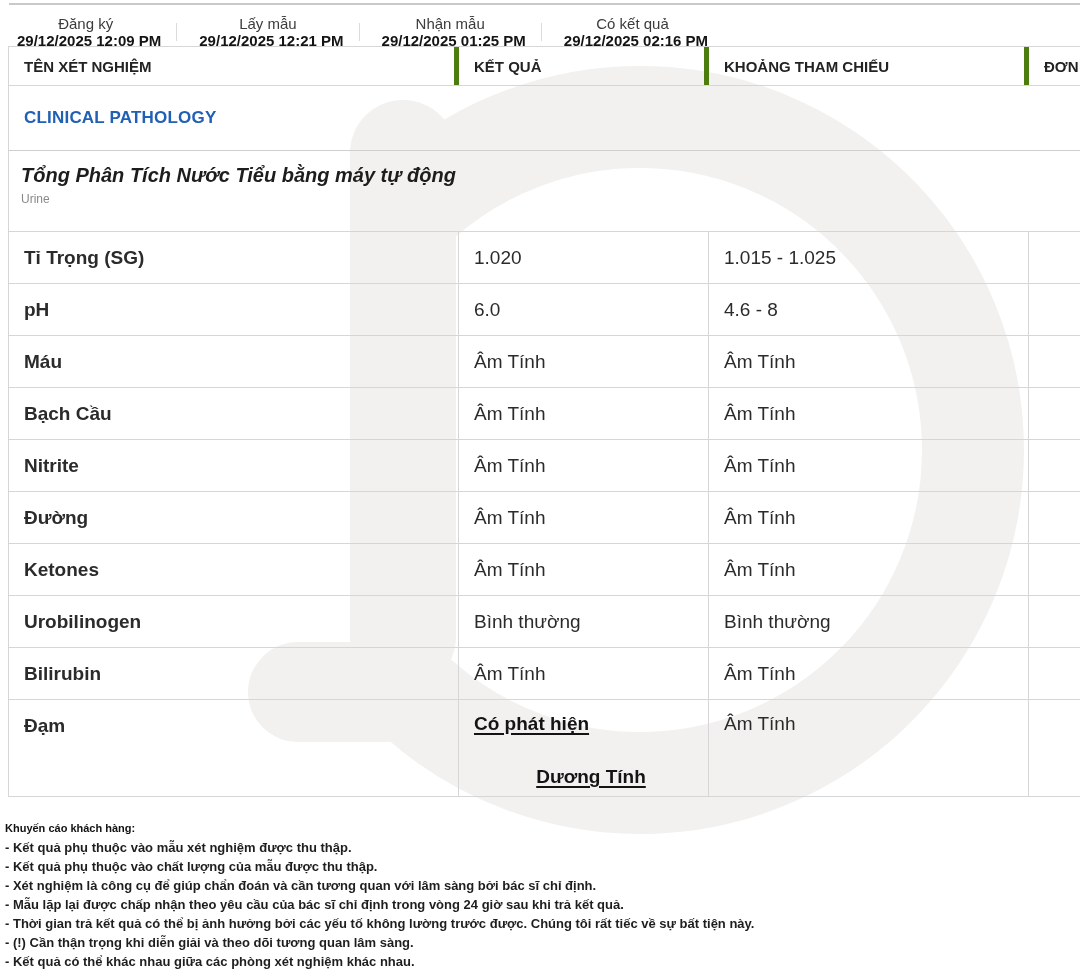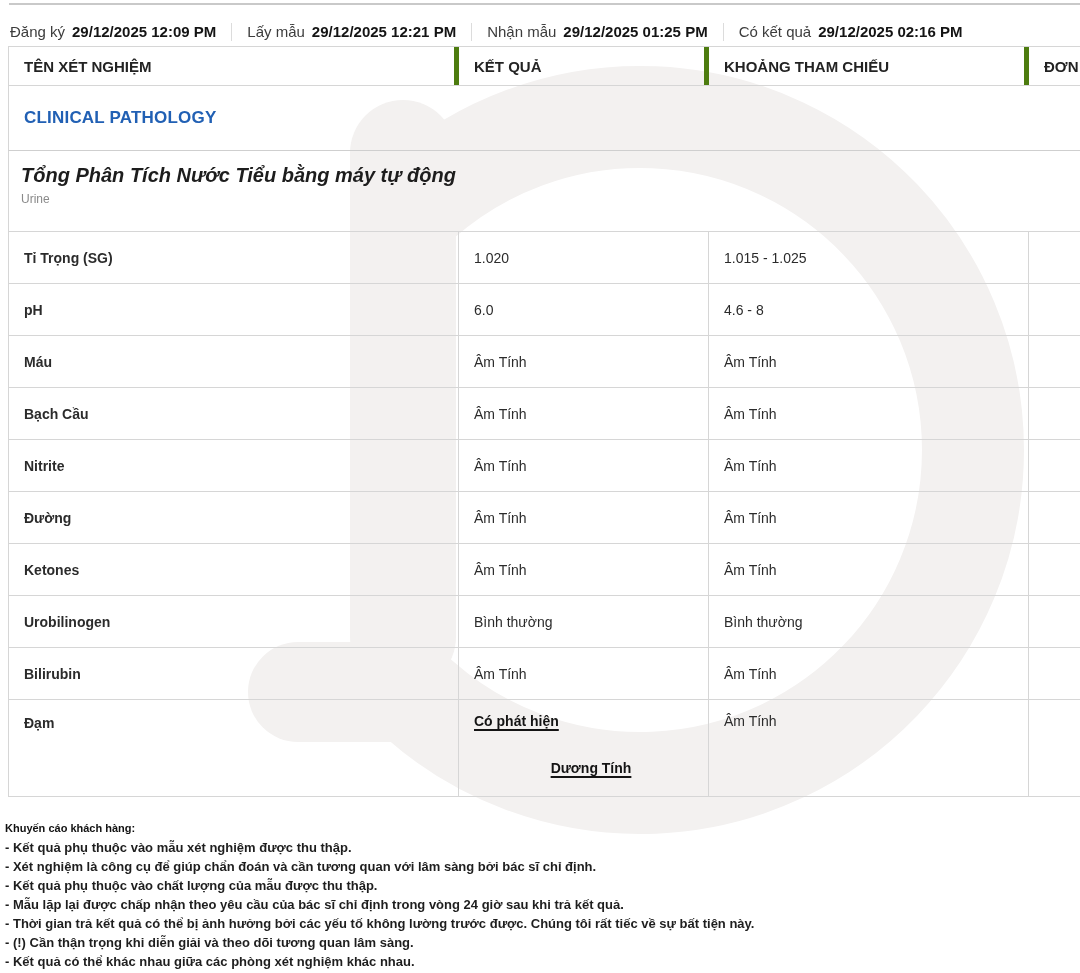--- a/index.html
+++ b/index.html
@@ -25,21 +25,21 @@
   }
 
   
   .meta-bar {
     display:flex; align-items:center;
     padding:17px 0 0 10px;
     height:46px;
     font-size:15px;
     white-space:nowrap;
   }
-  .meta-item { display:flex; align-items:center; }
+  .meta-item { display:flex; align-items:center;flex-direction:column; }
   .meta-label { color:#3c3c3c; font-weight:400; }
   .meta-value { color:#141414; font-weight:700; margin-left:7px; }
   .meta-sep { width:1px; height:18px; background:#dcdcdc; margin:0 15px; }
 
   
   .table-wrap { margin-left:8px; width:1250px; }
 
   .grid-header {
     display:grid;
     grid-template-columns:450px 250px 320px 230px;
@@ -74,21 +74,21 @@
   .panel-title { font-size:20px; font-weight:700; font-style:italic; color:#1d1d1d; }
   .panel-specimen { font-size:12px; color:#8a8a8a; margin-top:5px; }
 
   table.results {
     border-collapse:collapse;
     table-layout:fixed;
     width:1250px;
   }
   table.results td {
     border:1px solid #d6d6d6;
-    font-size:14px;
+    font-size:19px;
     color:#2b2b2b;
     height:52px;
     padding-left:15px;
     vertical-align:middle;
     background:transparent;
   }
   td.c-name { font-weight:700; color:#1b1b1b; padding-left:12px; }
   tr.tall td { height:97px; vertical-align:top; }
   tr.tall td.c-name { padding-top:15px; }
   .abnormal-line {
@@ -243,24 +243,24 @@
     </tbody>
     </table>
 
   </div>
 
   <div class="footer-notes">
     <div class="footer-title">Khuyến cáo khách hàng:</div>
     <div id="notes-list">
     <div class="footer-line">- Kết quả phụ thuộc vào mẫu xét nghiệm được thu thập.</div>
 
+    <div class="footer-line">- Kết quả phụ thuộc vào chất lượng của mẫu được thu thập.</div>
+
     <div class="footer-line">- Xét nghiệm là công cụ để giúp chẩn đoán và cần tương quan với lâm sàng bởi bác sĩ chỉ định.</div>
 
-    <div class="footer-line">- Kết quả phụ thuộc vào chất lượng của mẫu được thu thập.</div>
-
     <div class="footer-line">- Mẫu lặp lại được chấp nhận theo yêu cầu của bác sĩ chỉ định trong vòng 24 giờ sau khi trả kết quả.</div>
 
     <div class="footer-line">- Thời gian trả kết quả có thể bị ảnh hưởng bởi các yếu tố không lường trước được. Chúng tôi rất tiếc về sự bất tiện này.</div>
 
     <div class="footer-line">- (!) Cần thận trọng khi diễn giải và theo dõi tương quan lâm sàng.</div>
 
     <div class="footer-line">- Kết quả có thể khác nhau giữa các phòng xét nghiệm khác nhau.</div>
   </div>
   </div>
 

